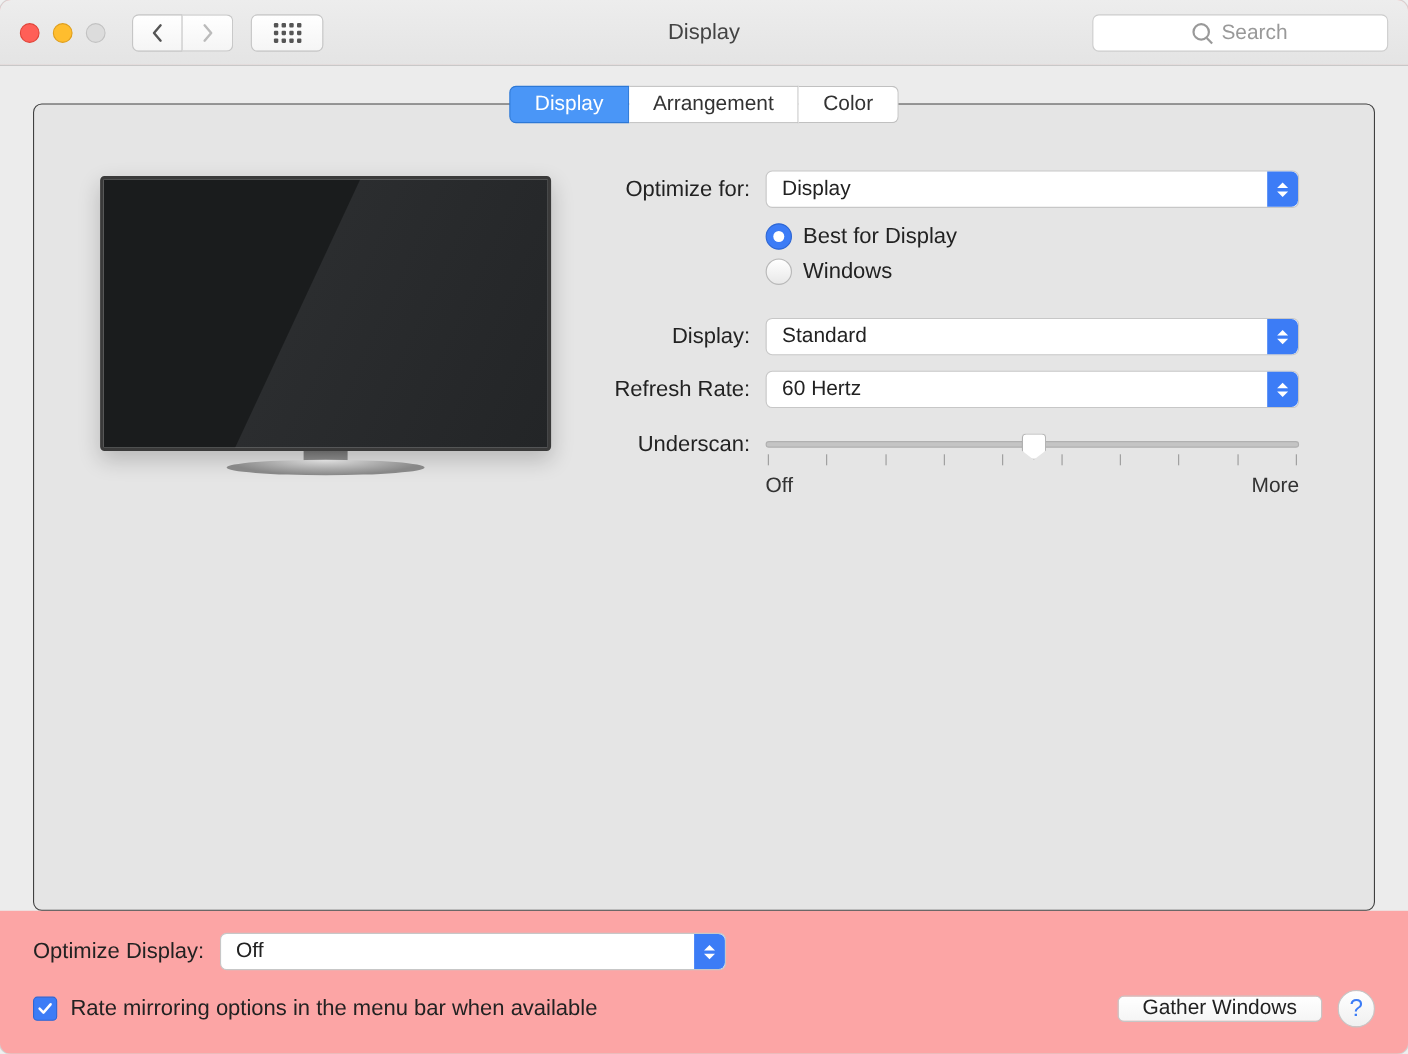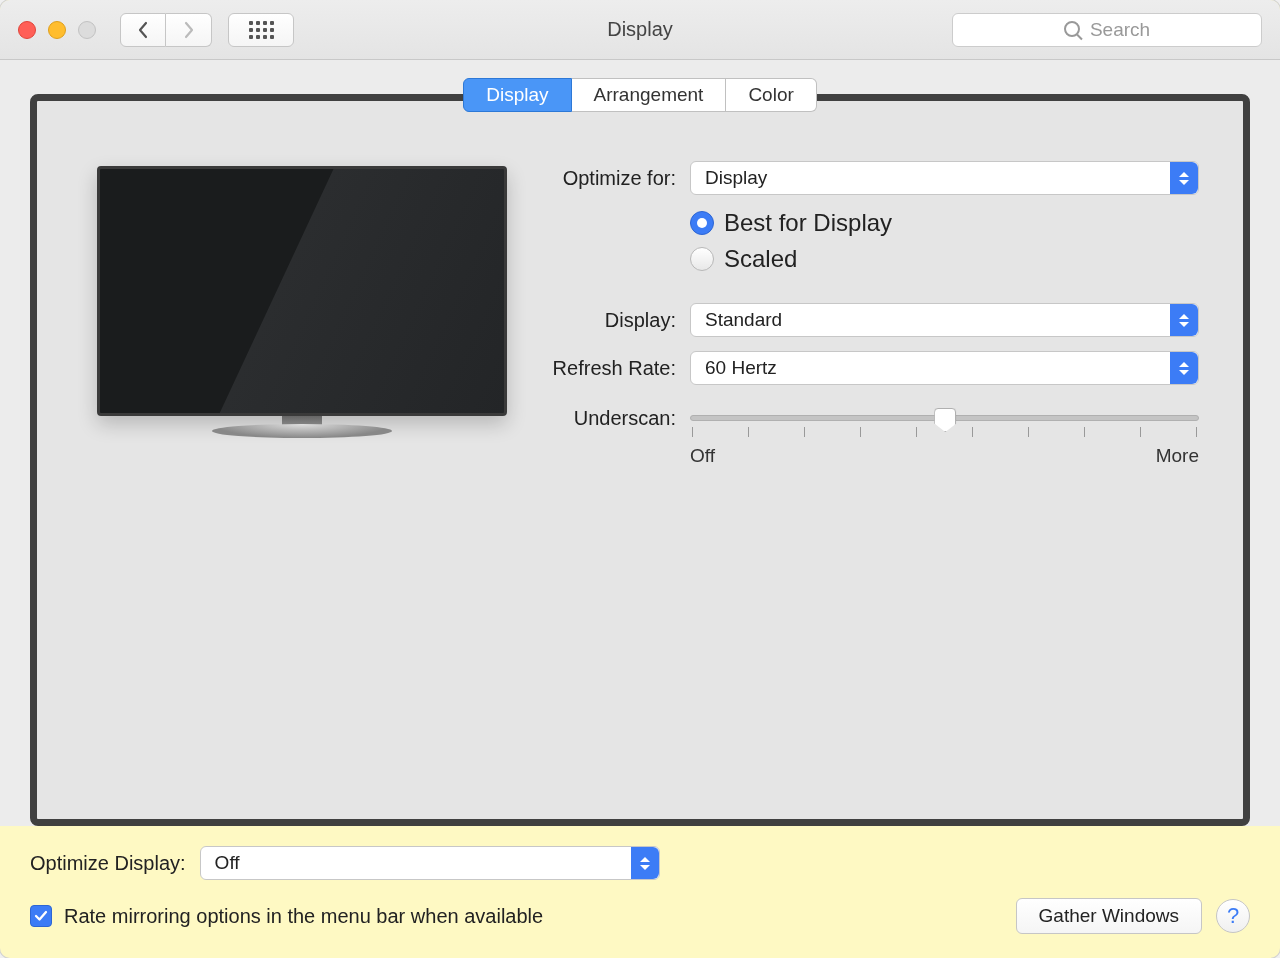--- a/index.html
+++ b/index.html
@@ -10,21 +10,21 @@
     }
     body {
       width: 1280px;
       height: 958px;
       background: #f0f0f0;
       overflow: hidden;
     }
     .window {
       width: 1280px;
       height: 958px;
-      background: #fef9c3;
+      background: #fca5a5;
       border-radius: 10px;
       box-shadow: 0 0 0 1px rgba(0,0,0,0.12);
       display: flex;
       flex-direction: column;
       overflow: hidden;
     }
     .titlebar {
       height: 60px;
       background: linear-gradient(to bottom, #ededed 0%, #e4e4e4 100%);
       border-bottom: 1px solid #c8c8c8;
@@ -82,21 +82,21 @@
     .title-text {
       position: absolute;
       left: 50%;
       transform: translateX(-50%);
       font-size: 20px;
       color: #444;
       font-weight: 400;
     }
     .search-box {
       margin-left: auto;
-      width: 310px;
+      width: 269px;
       height: 34px;
       background: #ffffff;
       border: 1px solid #cccccc;
       border-radius: 6px;
       display: flex;
       align-items: center;
       justify-content: center;
       gap: 8px;
       color: #999;
       font-size: 19px;
@@ -135,26 +135,26 @@
       justify-content: center;
     }
     .tab.active {
       background: #4a96f7;
       color: #ffffff;
       border-color: #2d78d6;
     }
     .panel {
       flex: 1;
       background: #e5e5e5;
-      border: 7px solid #404040;
+      border: 1px solid #404040;
       border-radius: 8px;
       margin-top: -18px;
-      padding: 60px 44px 40px 60px;
-      display: flex;
-      gap: 18px;
+      padding: 60px 68px 40px 60px;
+      display: flex;
+      gap: 30px;
       position: relative;
     }
     .monitor {
       width: 410px;
       height: 280px;
       margin-top: 5px;
     }
     .monitor-screen {
       width: 410px;
       height: 250px;
@@ -232,21 +232,21 @@
     .select-arrows::after { border-top: 5px solid #fff; }
     .radio-group {
       margin-left: 165px;
       margin-bottom: 30px;
     }
     .radio-item {
       display: flex;
       align-items: center;
       gap: 10px;
       margin-bottom: 8px;
-      font-size: 24px;
+      font-size: 20px;
       color: #222;
     }
     .radio {
       width: 24px;
       height: 24px;
       border-radius: 50%;
       background: linear-gradient(to bottom, #ffffff, #e8e8e8);
       border: 1px solid #b8b8b8;
       display: flex;
       align-items: center;
@@ -346,21 +346,21 @@
       color: #fff;
       font-size: 16px;
       margin-right: 12px;
     }
     .checkbox-label {
       font-size: 20px;
       color: #222;
     }
     .gather-btn {
       margin-left: auto;
-      height: 36px;
+      height: 24px;
       padding: 0 22px;
       background: linear-gradient(to bottom, #ffffff, #f5f5f5);
       border: 1px solid #c6c6c6;
       border-radius: 6px;
       font-size: 19px;
       color: #222;
       display: flex;
       align-items: center;
       text-align: right;
     }
@@ -473,21 +473,21 @@
           </div>
         </div>
 
         <div class="radio-group">
           <div class="radio-item">
             <div class="radio checked"></div>
             <span>Best for Display</span>
           </div>
           <div class="radio-item">
             <div class="radio"></div>
-            <span>Scaled</span>
+            <span>Windows</span>
           </div>
         </div>
 
         <div class="form-row">
           <div class="form-label">Display:</div>
           <div class="select">
             <span>Standard</span>
             <div class="select-arrows"></div>
           </div>
         </div>

